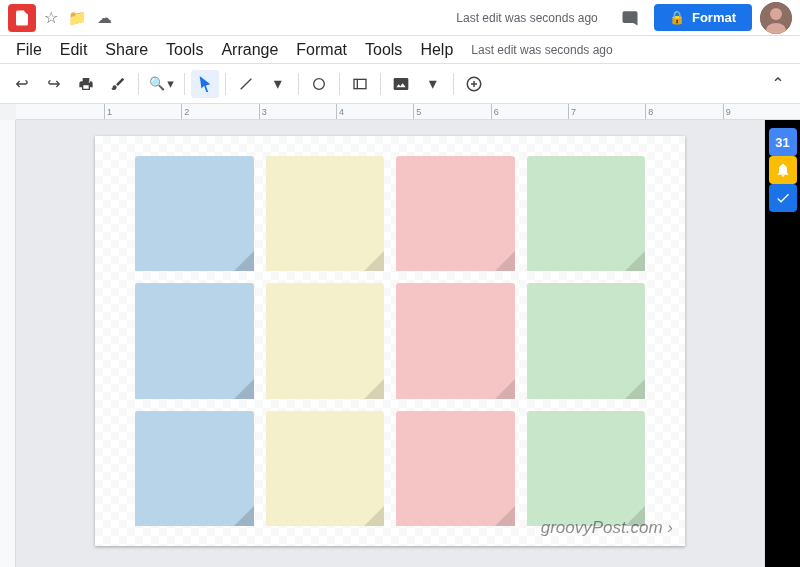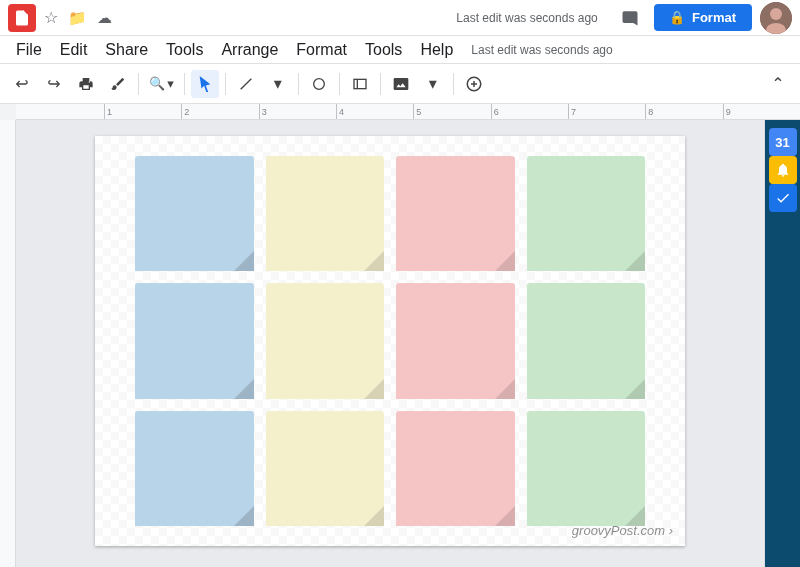--- a/index.html
+++ b/index.html
@@ -232,33 +232,33 @@
     .note-blue .sticky-note-body { background: #b8d4e8; }
     .note-yellow .sticky-note-body { background: #f5f0cc; }
     .note-pink .sticky-note-body { background: #f5c5c5; }
     .note-green .sticky-note-body { background: #c8e6c9; }
 
     
     #watermark {
       position: absolute;
       bottom: 8px;
       right: 12px;
-      font-size: 13px;
+      font-size: 17px;
       color: rgba(0,0,0,0.45);
       font-style: italic;
     }
 
     
     #right-sidebar {
       width: 36px;
       display: flex;
       flex-direction: column;
       align-items: center;
       padding-top: 8px;
-      background: #0c4a6e;
+      background: #000000;
       border-left: 1px solid #dadce0;
       text-align: center;
     }
     .sidebar-icon {
       width: 28px; height: 28px;
       border-radius: 4px;
       display: flex; align-items: center; justify-content: center;
       cursor: pointer;
       font-size: 16px;
     }

